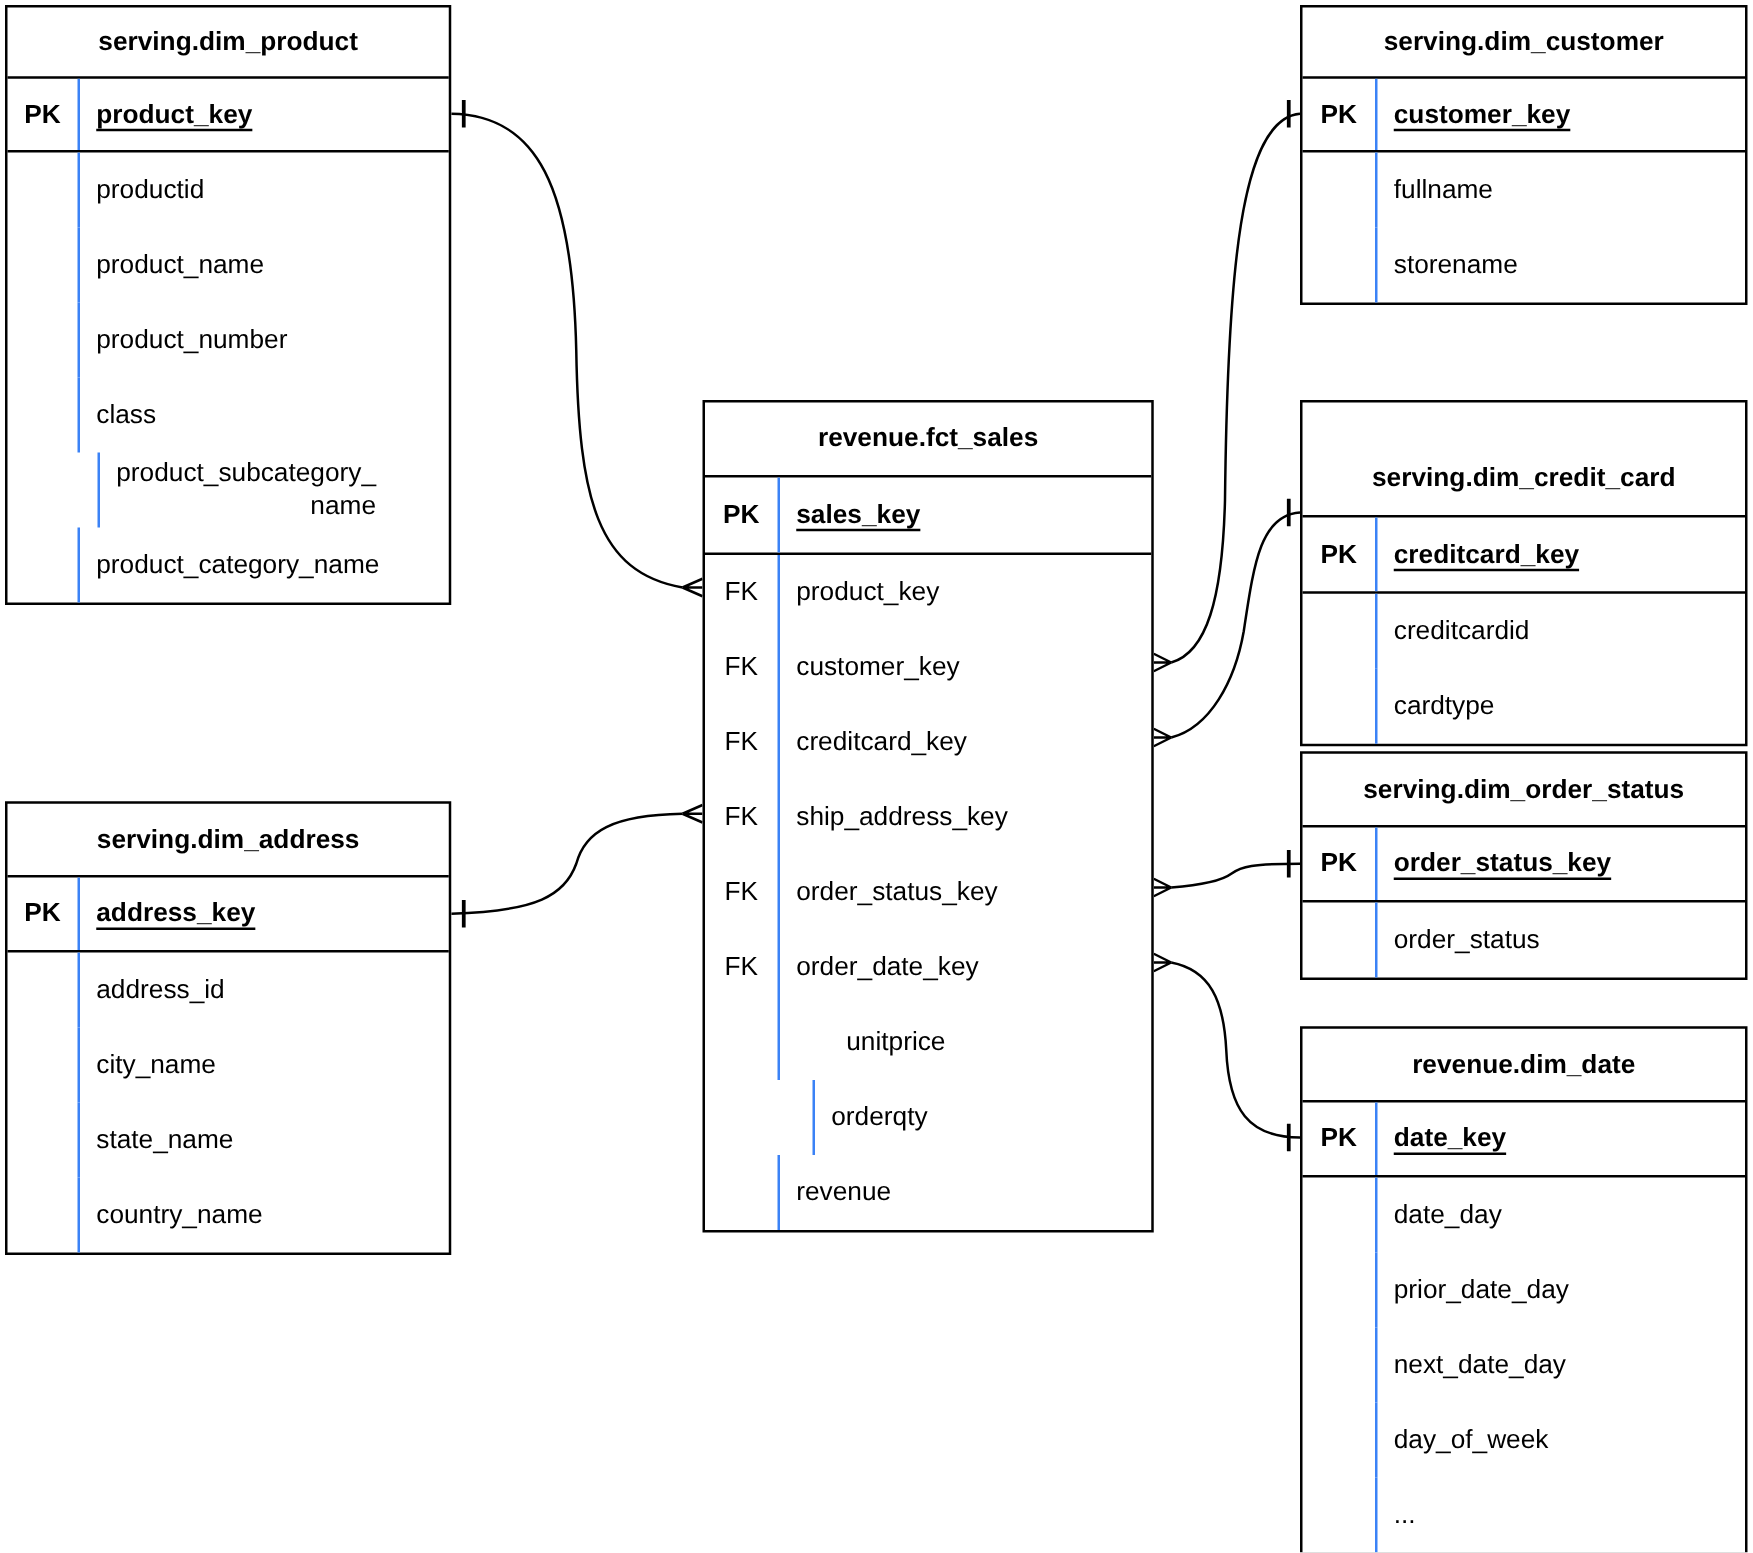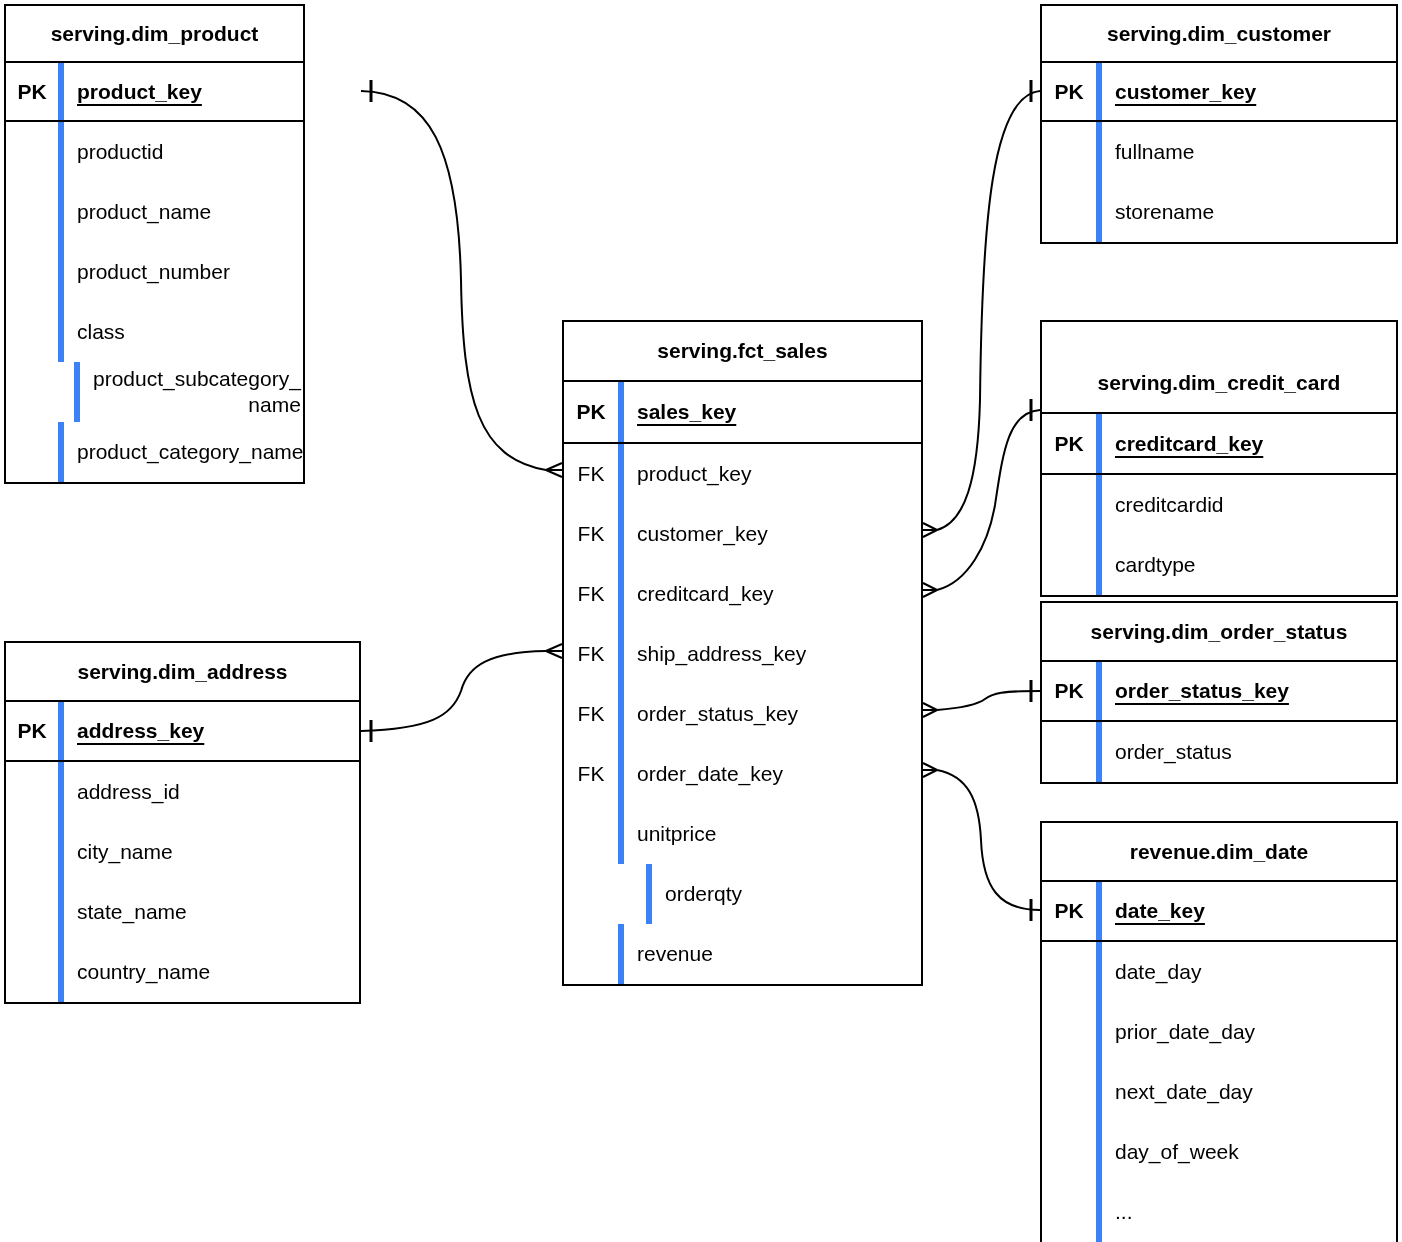--- a/index.html
+++ b/index.html
@@ -34,21 +34,21 @@
   }
   .krow {
     display: flex;
     border-bottom: 2px solid #000000;
     box-sizing: border-box;
   }
   .keycol {
     display: flex;
     align-items: center;
     justify-content: center;
-    border-right: 6px solid #3b82f6;
+    border-right: 2px solid #3b82f6;
     box-sizing: border-box;
     font-size: 21px;
     flex: none;
   }
   .krow .keycol { font-weight: bold; }
   .fieldcell {
     flex: 1;
     display: flex;
     align-items: center;
     padding-left: 13px;
@@ -108,21 +108,21 @@
     </g>
 
     <g>
       <path d="M 937 770 C 968 776 979 800 981 840 C 983 888 999 910 1040 910"></path>
       <line x1="1031" y1="899" x2="1031" y2="921" stroke-width="3"></line>
       <path d="M 937 770 L 923 763 M 937 770 L 923 770 M 937 770 L 923 777"></path>
     </g>
   </svg>
 
   <div id="tables">
-      <div class="tbl" style="left: 4px; top: 4px; width: 301px;">
+      <div class="tbl" style="left: 4px; top: 4px; width: 357px;">
         <div class="tbl-header" style="height: 57px;">serving.dim_product</div>
         <div class="krow" style="height: 59px;">
           <div class="keycol" style="width: 58px;">PK</div>
           <div class="fieldcell">product_key</div>
         </div>
         <div class="frow" style="height: 60px;">
           <div class="keycol" style="width: 58px;"></div>
           <div class="fieldcell">productid</div>
         </div>
         <div class="frow" style="height: 60px;">
@@ -156,21 +156,21 @@
         <div class="frow" style="height: 60px;">
           <div class="keycol" style="width: 60px;"></div>
           <div class="fieldcell">fullname</div>
         </div>
         <div class="frow" style="height: 60px;">
           <div class="keycol" style="width: 60px;"></div>
           <div class="fieldcell">storename</div>
         </div>
       </div>
       <div class="tbl" style="left: 562px; top: 320px; width: 361px;">
-        <div class="tbl-header" style="height: 60px;">serving.fct_sales</div>
+        <div class="tbl-header" style="height: 60px;">revenue.fct_sales</div>
         <div class="krow" style="height: 62px;">
           <div class="keycol" style="width: 60px;">PK</div>
           <div class="fieldcell">sales_key</div>
         </div>
         <div class="frow" style="height: 60px;">
           <div class="keycol" style="width: 60px;">FK</div>
           <div class="fieldcell">product_key</div>
         </div>
         <div class="frow" style="height: 60px;">
           <div class="keycol" style="width: 60px;">FK</div>
@@ -185,21 +185,21 @@
           <div class="fieldcell">ship_address_key</div>
         </div>
         <div class="frow" style="height: 60px;">
           <div class="keycol" style="width: 60px;">FK</div>
           <div class="fieldcell">order_status_key</div>
         </div>
         <div class="frow" style="height: 60px;">
           <div class="keycol" style="width: 60px;">FK</div>
           <div class="fieldcell">order_date_key</div>
         </div>
-        <div class="frow" style="height: 60px;">
+        <div class="frow" style="height: 60px; gap: 40px;">
           <div class="keycol" style="width: 60px;"></div>
           <div class="fieldcell">unitprice</div>
         </div>
         <div class="frow" style="height: 60px; margin-left: 28px;">
           <div class="keycol" style="width: 60px;"></div>
           <div class="fieldcell">orderqty</div>
         </div>
         <div class="frow" style="height: 60px;">
           <div class="keycol" style="width: 60px;"></div>
           <div class="fieldcell">revenue</div>

